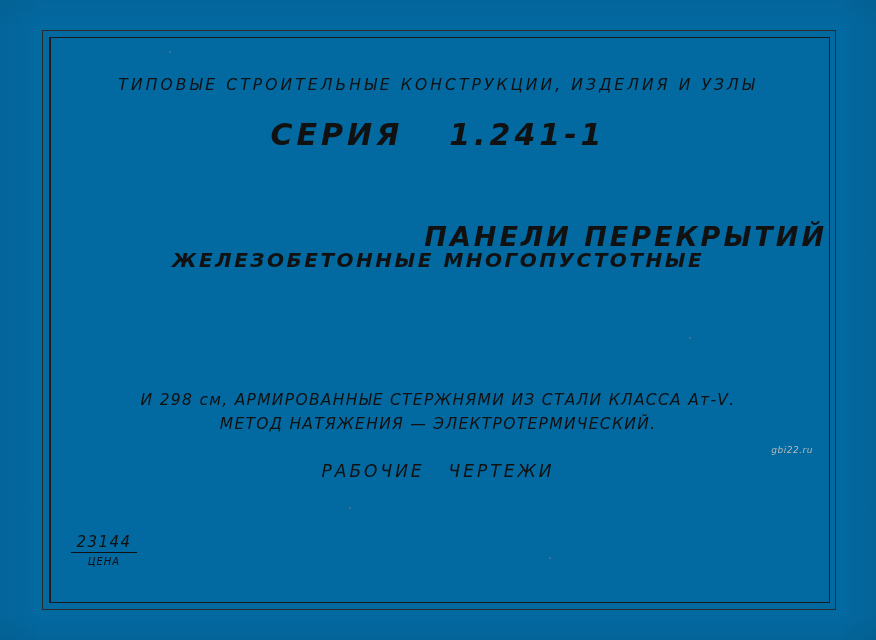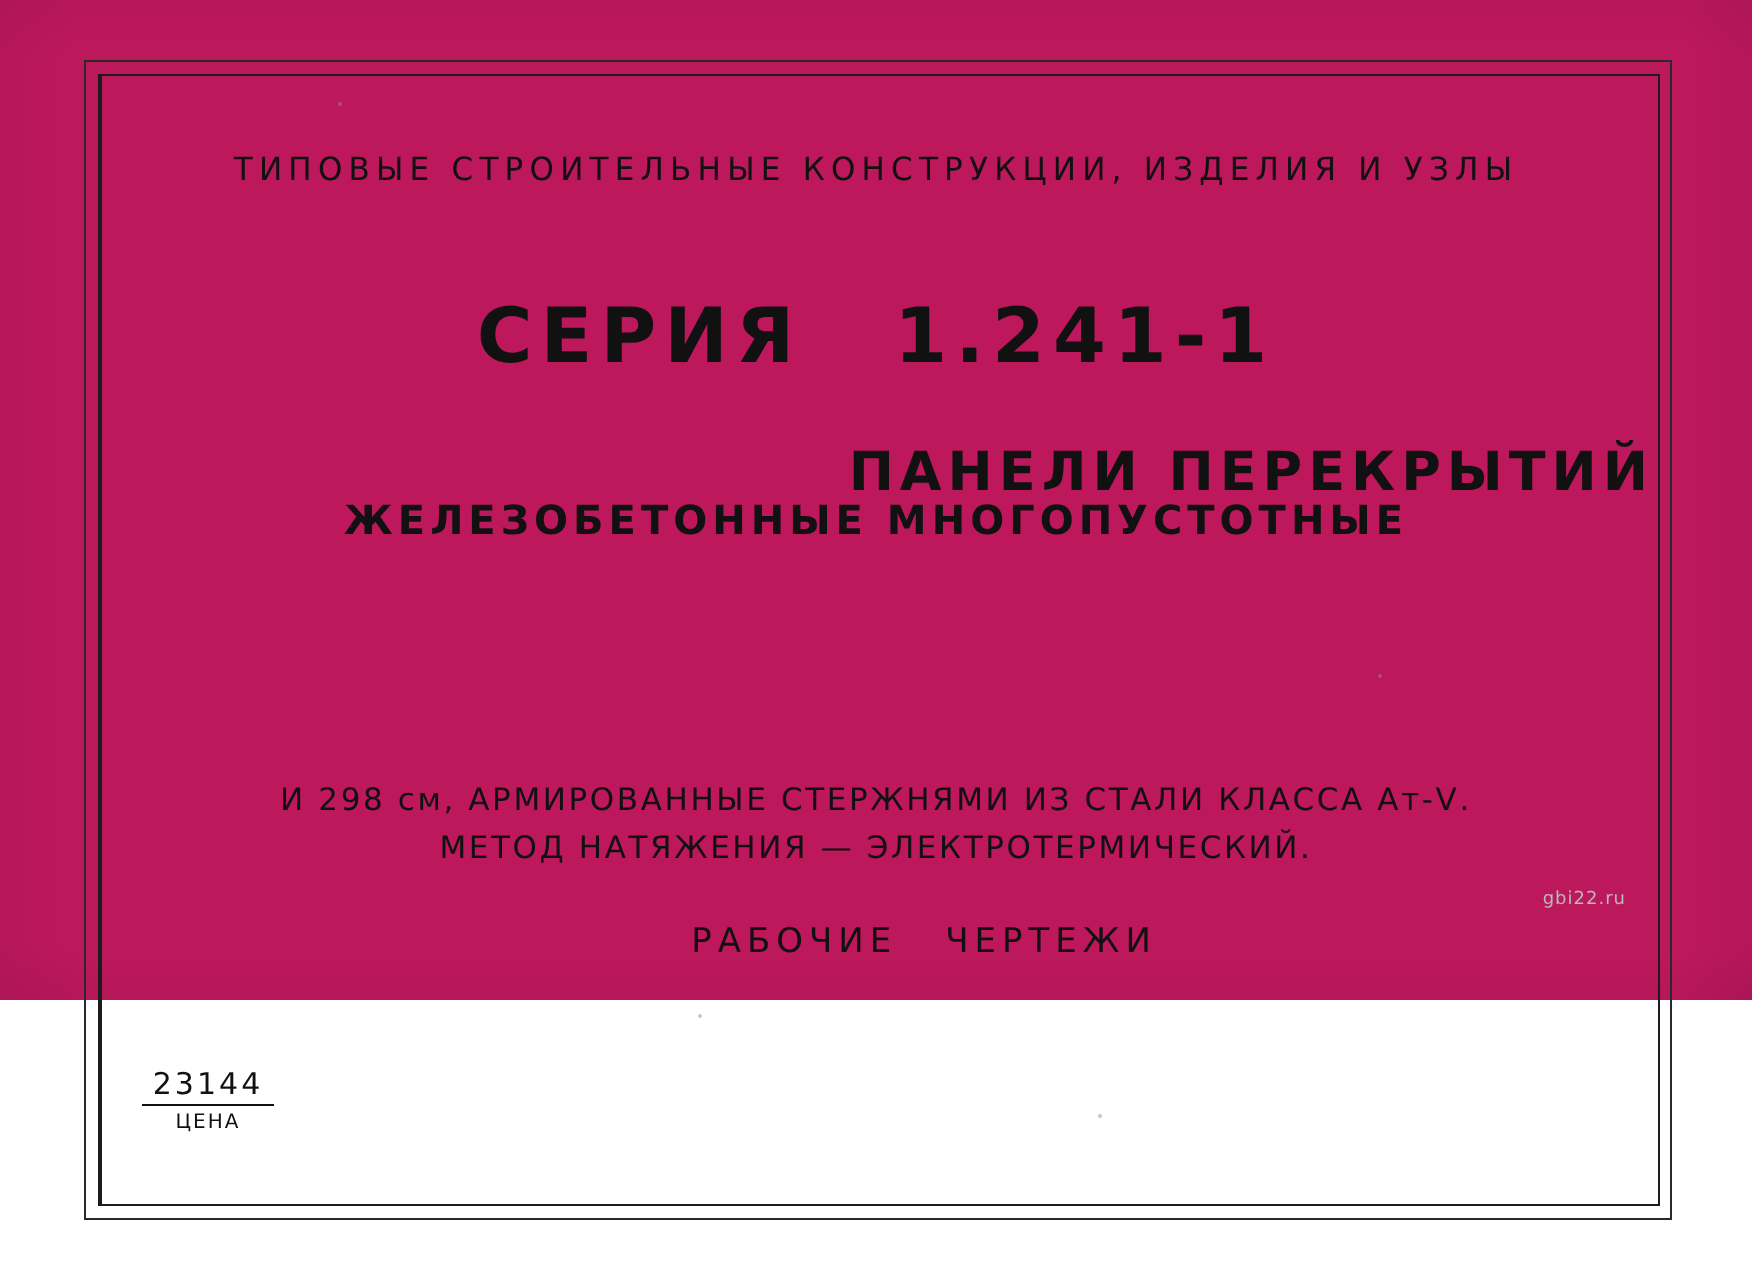--- a/index.html
+++ b/index.html
@@ -10,22 +10,23 @@
   body {
     width: 876px;
     height: 640px;
     overflow: hidden;
     font-family: "DejaVu Sans", sans-serif;
   }
 
   .page {
     position: relative;
     width: 876px;
-    height: 500px;
-    background: #be185d;
+    height: 640px;
+    background: #0369a1;
+    font-style: italic;
   }
 
   
   .scan-shade {
     position: absolute;
     inset: 0;
     background:
       linear-gradient(to right, rgba(0,0,0,0.045) 0px, rgba(0,0,0,0.0) 40px),
       linear-gradient(to bottom, rgba(0,0,0,0.04) 0px, rgba(0,0,0,0.0) 30px),
       linear-gradient(to left, rgba(0,0,0,0.05) 0px, rgba(0,0,0,0.0) 35px),
@@ -72,22 +73,22 @@
   .heading-top {
     top: 38px;
     font-size: 16px;
     letter-spacing: 3.2px;
     font-weight: 500;
     font-family: "DejaVu Sans", sans-serif;
     transform: scaleX(0.97);
   }
 
   .series-line {
-    top: 109px;
-    font-size: 38px;
+    top: 80px;
+    font-size: 30px;
     font-weight: 700;
     letter-spacing: 4px;
   }
   .series-line .gap {
     display: inline-block;
     width: 46px;
   }
 
   .title1 {
     top: 184px;
@@ -122,21 +123,20 @@
   }
   .desc1 { top: 330px; }
   .desc2 { top: 354px; }
   .desc3 { top: 378px; }
 
   .working-drawings {
     top: 424px;
     font-size: 17px;
     letter-spacing: 3px;
     font-weight: 500;
-    padding-left: 24px;
   }
   .working-drawings .gap {
     display: inline-block;
     width: 24px;
   }
 
   
   .code-block {
     position: absolute;
     left: 22px;

